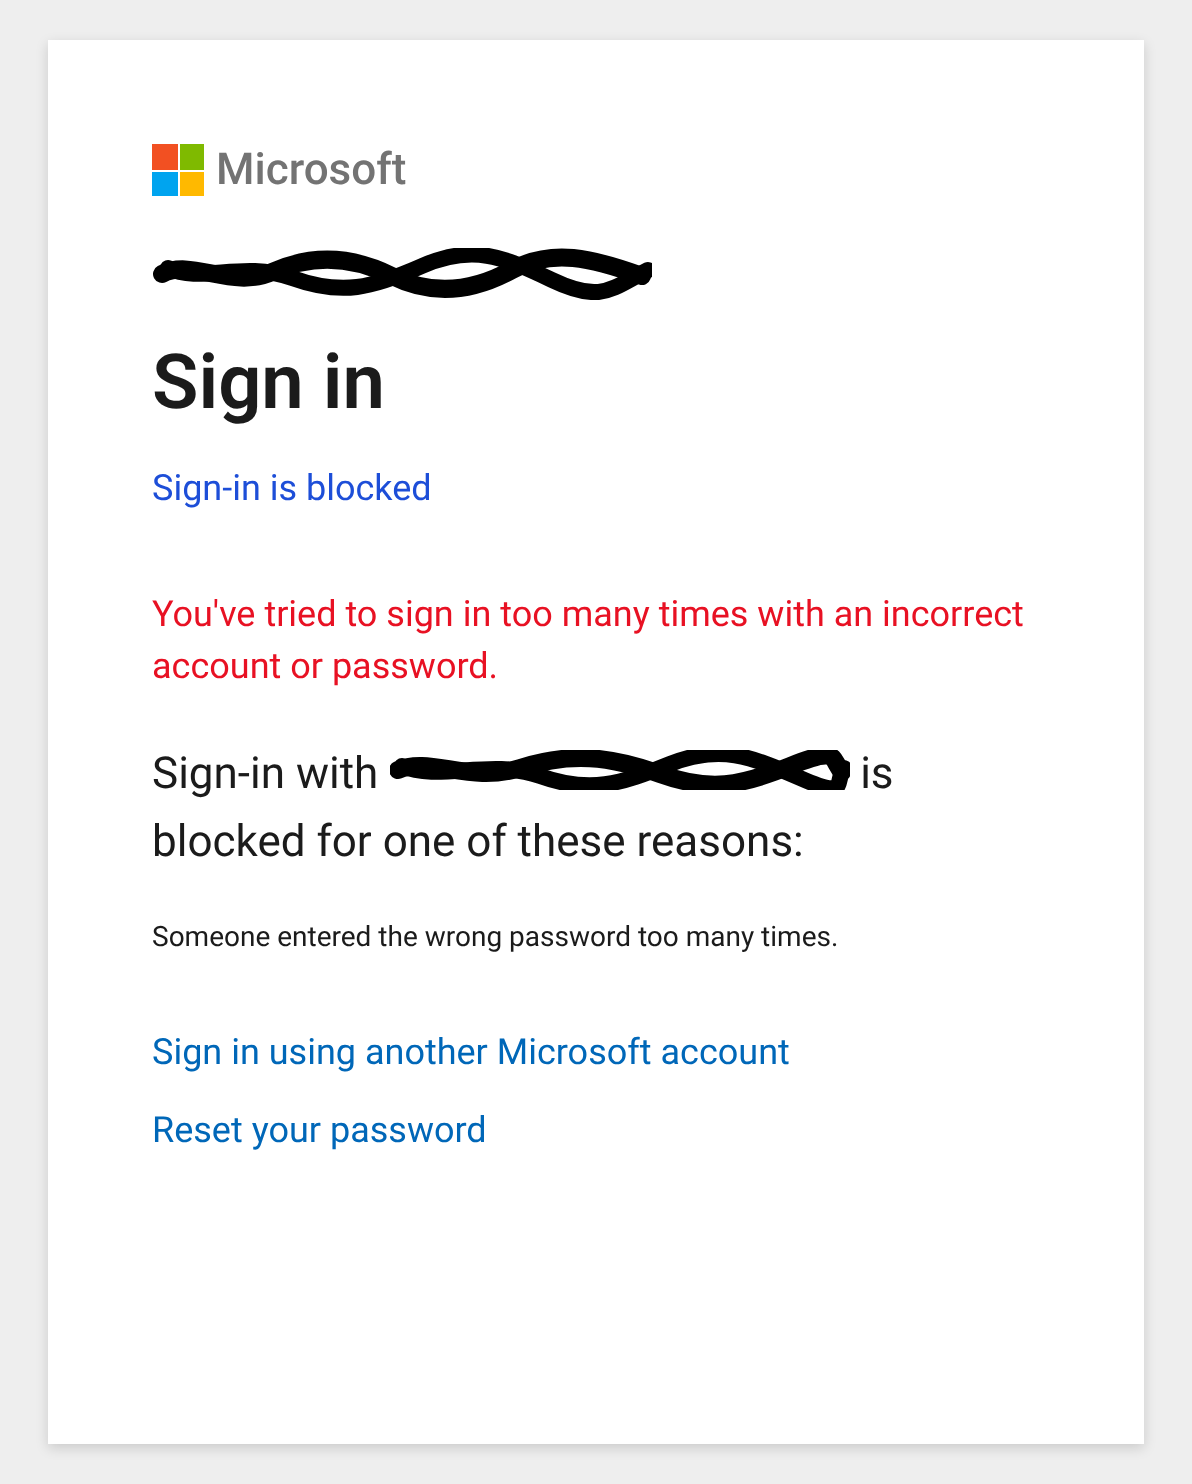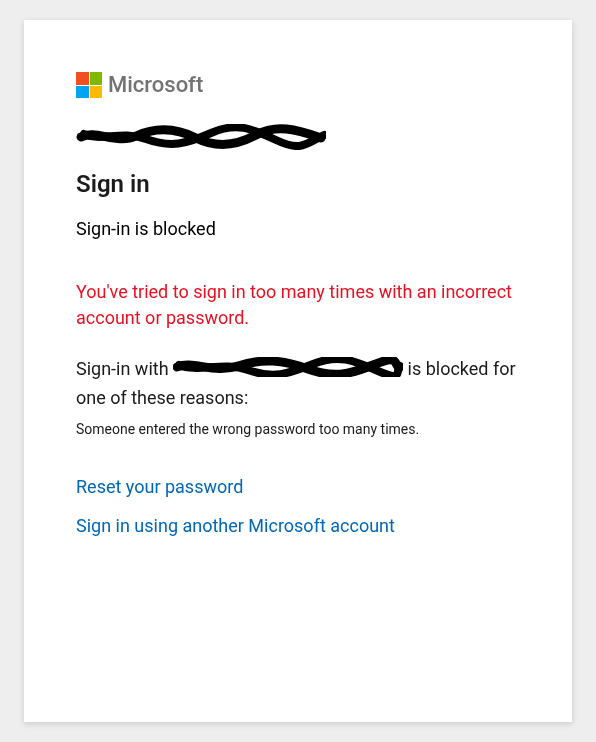--- a/index.html
+++ b/index.html
@@ -18,21 +18,21 @@
     }
     .card {
       background: #ffffff;
       width: 548px;
       height: 702px;
       box-shadow: 0 2px 6px rgba(0,0,0,0.15);
       padding: 52px 52px 40px 52px;
     }
     .logo-row {
       display: flex;
-      align-items: flex-start;
+      align-items: center;
       gap: 6px;
       margin-bottom: 26px;
     }
     .ms-logo {
       width: 26px;
       height: 26px;
       display: grid;
       grid-template-columns: 1fr 1fr;
       grid-template-rows: 1fr 1fr;
       gap: 1px;
@@ -51,49 +51,49 @@
       position: relative;
       height: 22px;
     }
     .redacted svg {
       display: block;
     }
     .redacted-line {
       margin-bottom: 20px;
     }
     .title {
-      font-size: 24px;
+      font-size: 38px;
       font-weight: 600;
       color: #1b1b1b;
       margin-bottom: 20px;
     }
     .err-heading {
-      color: #000000;
+      color: #1d4ed8;
       font-size: 18px;
       margin-bottom: 22px;
     }
     .err-text {
       color: #e81123;
       font-size: 18px;
       line-height: 1.45;
       margin-bottom: 24px;
       margin-top: 40px;
     }
     .body-text {
       color: #1b1b1b;
       font-size: 14px;
       line-height: 1.5;
       margin-bottom: 24px;
     }
     .inline-block-row {
       display: block;
-      font-size: 18px;
+      font-size: 22px;
       line-height: 1.5;
       color: #1b1b1b;
-      margin-bottom: 8px;
+      margin-bottom: 21px;
     }
     .inline-block-row .redacted-inline {
       vertical-align: middle;
       display: inline-block;
     }
     .link-block {
       margin-top: 36px;
     }
     .link {
       color: #0067b8;
@@ -138,17 +138,17 @@
     <span>Sign-in with </span><span class="redacted-inline"><svg width="230" height="20" viewBox="0 0 230 20">
           <path d="M4 10 C 20 3, 40 17, 65 9 S 110 3, 135 12 S 175 18, 200 8 S 220 4, 226 11" stroke="#000" stroke-width="9" fill="none" stroke-linecap="round"></path>
           <path d="M6 8 C 25 16, 50 4, 75 13 S 115 17, 140 7 S 180 3, 205 14 S 222 16, 227 9" stroke="#000" stroke-width="8" fill="none" stroke-linecap="round"></path>
         </svg></span><span> is blocked for one of these reasons:</span>
   </div>
 
   <div class="body-text">Someone entered the wrong password too many times.</div>
 
 
   <div class="link-block">
+    <a class="link">Sign in using another Microsoft account</a>
     <a class="link">Reset your password</a>
-    <a class="link">Sign in using another Microsoft account</a>
   </div>
 
 </div>
 
 </body></html>

